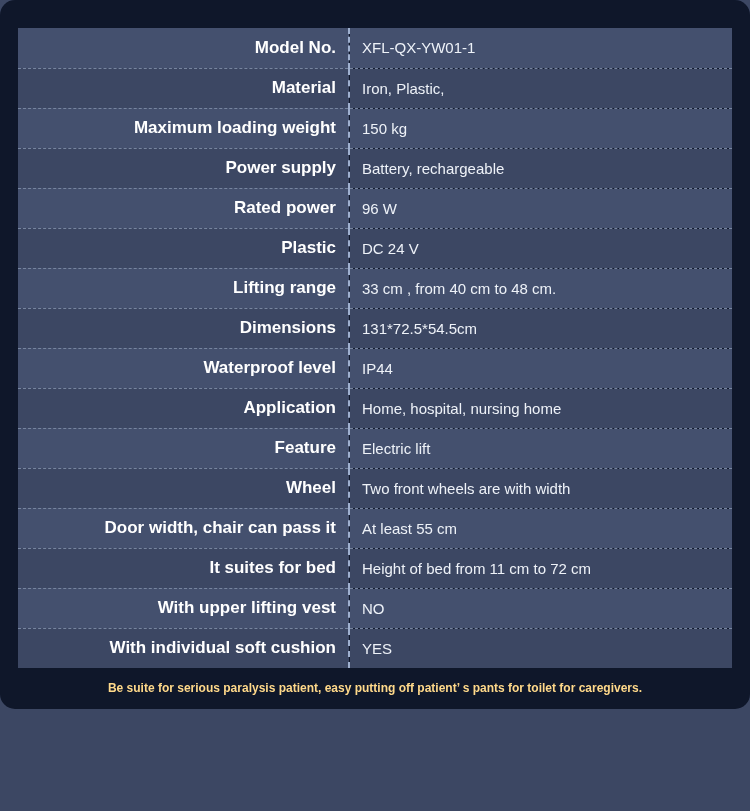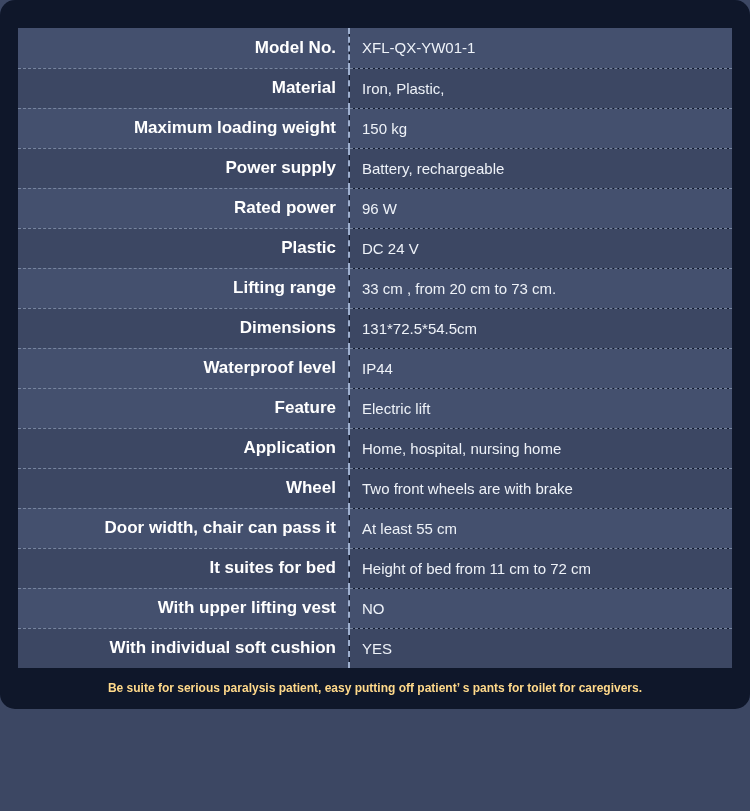--- a/index.html
+++ b/index.html
@@ -99,41 +99,41 @@
       <tr class="spec-row odd">
         <td class="label-cell">Rated power</td>
         <td class="value-cell">96 W</td>
       </tr>
       <tr class="spec-row even">
         <td class="label-cell">Plastic</td>
         <td class="value-cell">DC 24 V</td>
       </tr>
       <tr class="spec-row odd">
         <td class="label-cell">Lifting range</td>
-        <td class="value-cell">33 cm , from 20 cm to 73 cm.</td>
+        <td class="value-cell">33 cm , from 40 cm to 48 cm.</td>
       </tr>
       <tr class="spec-row even">
         <td class="label-cell">Dimensions</td>
         <td class="value-cell">131*72.5*54.5cm</td>
       </tr>
       <tr class="spec-row odd">
         <td class="label-cell">Waterproof level</td>
         <td class="value-cell"> IP44</td>
       </tr>
+      <tr class="spec-row even">
+        <td class="label-cell">Application</td>
+        <td class="value-cell">Home, hospital, nursing home</td>
+      </tr>
       <tr class="spec-row odd">
         <td class="label-cell">Feature</td>
         <td class="value-cell">Electric lift</td>
       </tr>
       <tr class="spec-row even">
-        <td class="label-cell">Application</td>
-        <td class="value-cell">Home, hospital, nursing home</td>
-      </tr>
-      <tr class="spec-row even">
         <td class="label-cell">Wheel</td>
-        <td class="value-cell">Two front wheels are with brake</td>
+        <td class="value-cell">Two front wheels are with width</td>
       </tr>
       <tr class="spec-row odd">
         <td class="label-cell">Door width, chair can pass it</td>
         <td class="value-cell">At least 55 cm</td>
       </tr>
       <tr class="spec-row even">
         <td class="label-cell">It suites for bed</td>
         <td class="value-cell">Height of bed from 11 cm to 72 cm</td>
       </tr>
       <tr class="spec-row odd">

